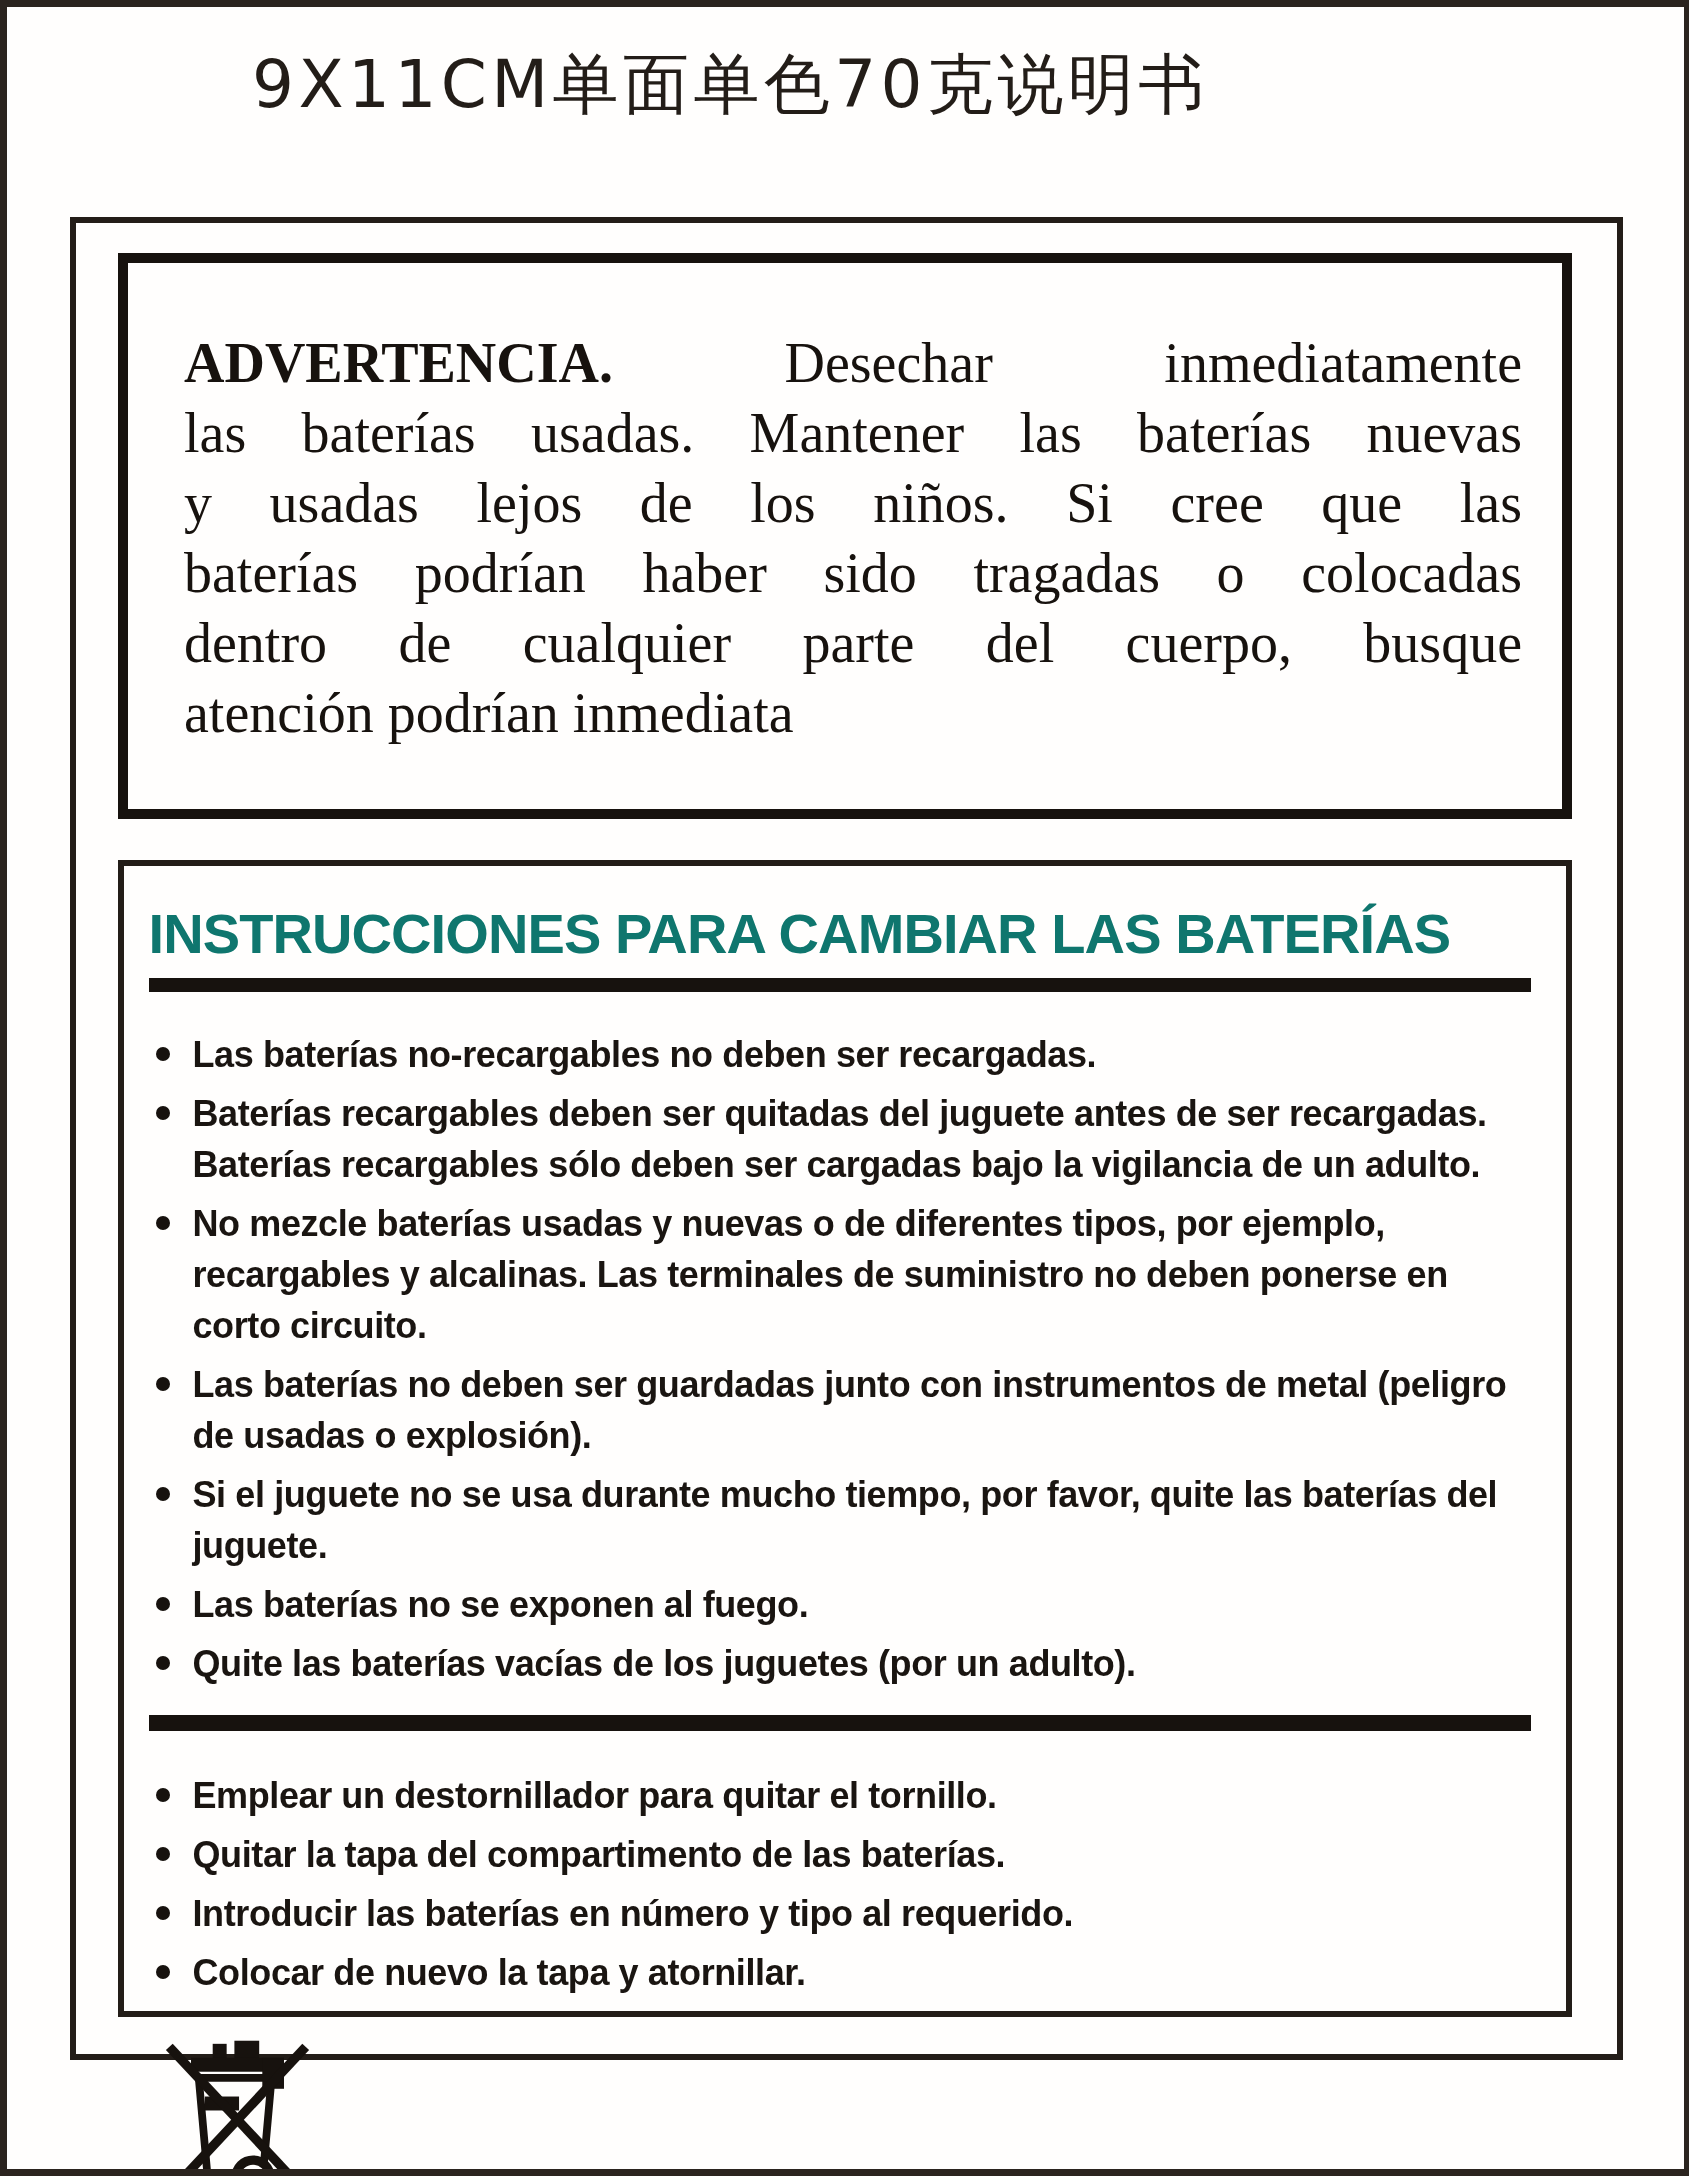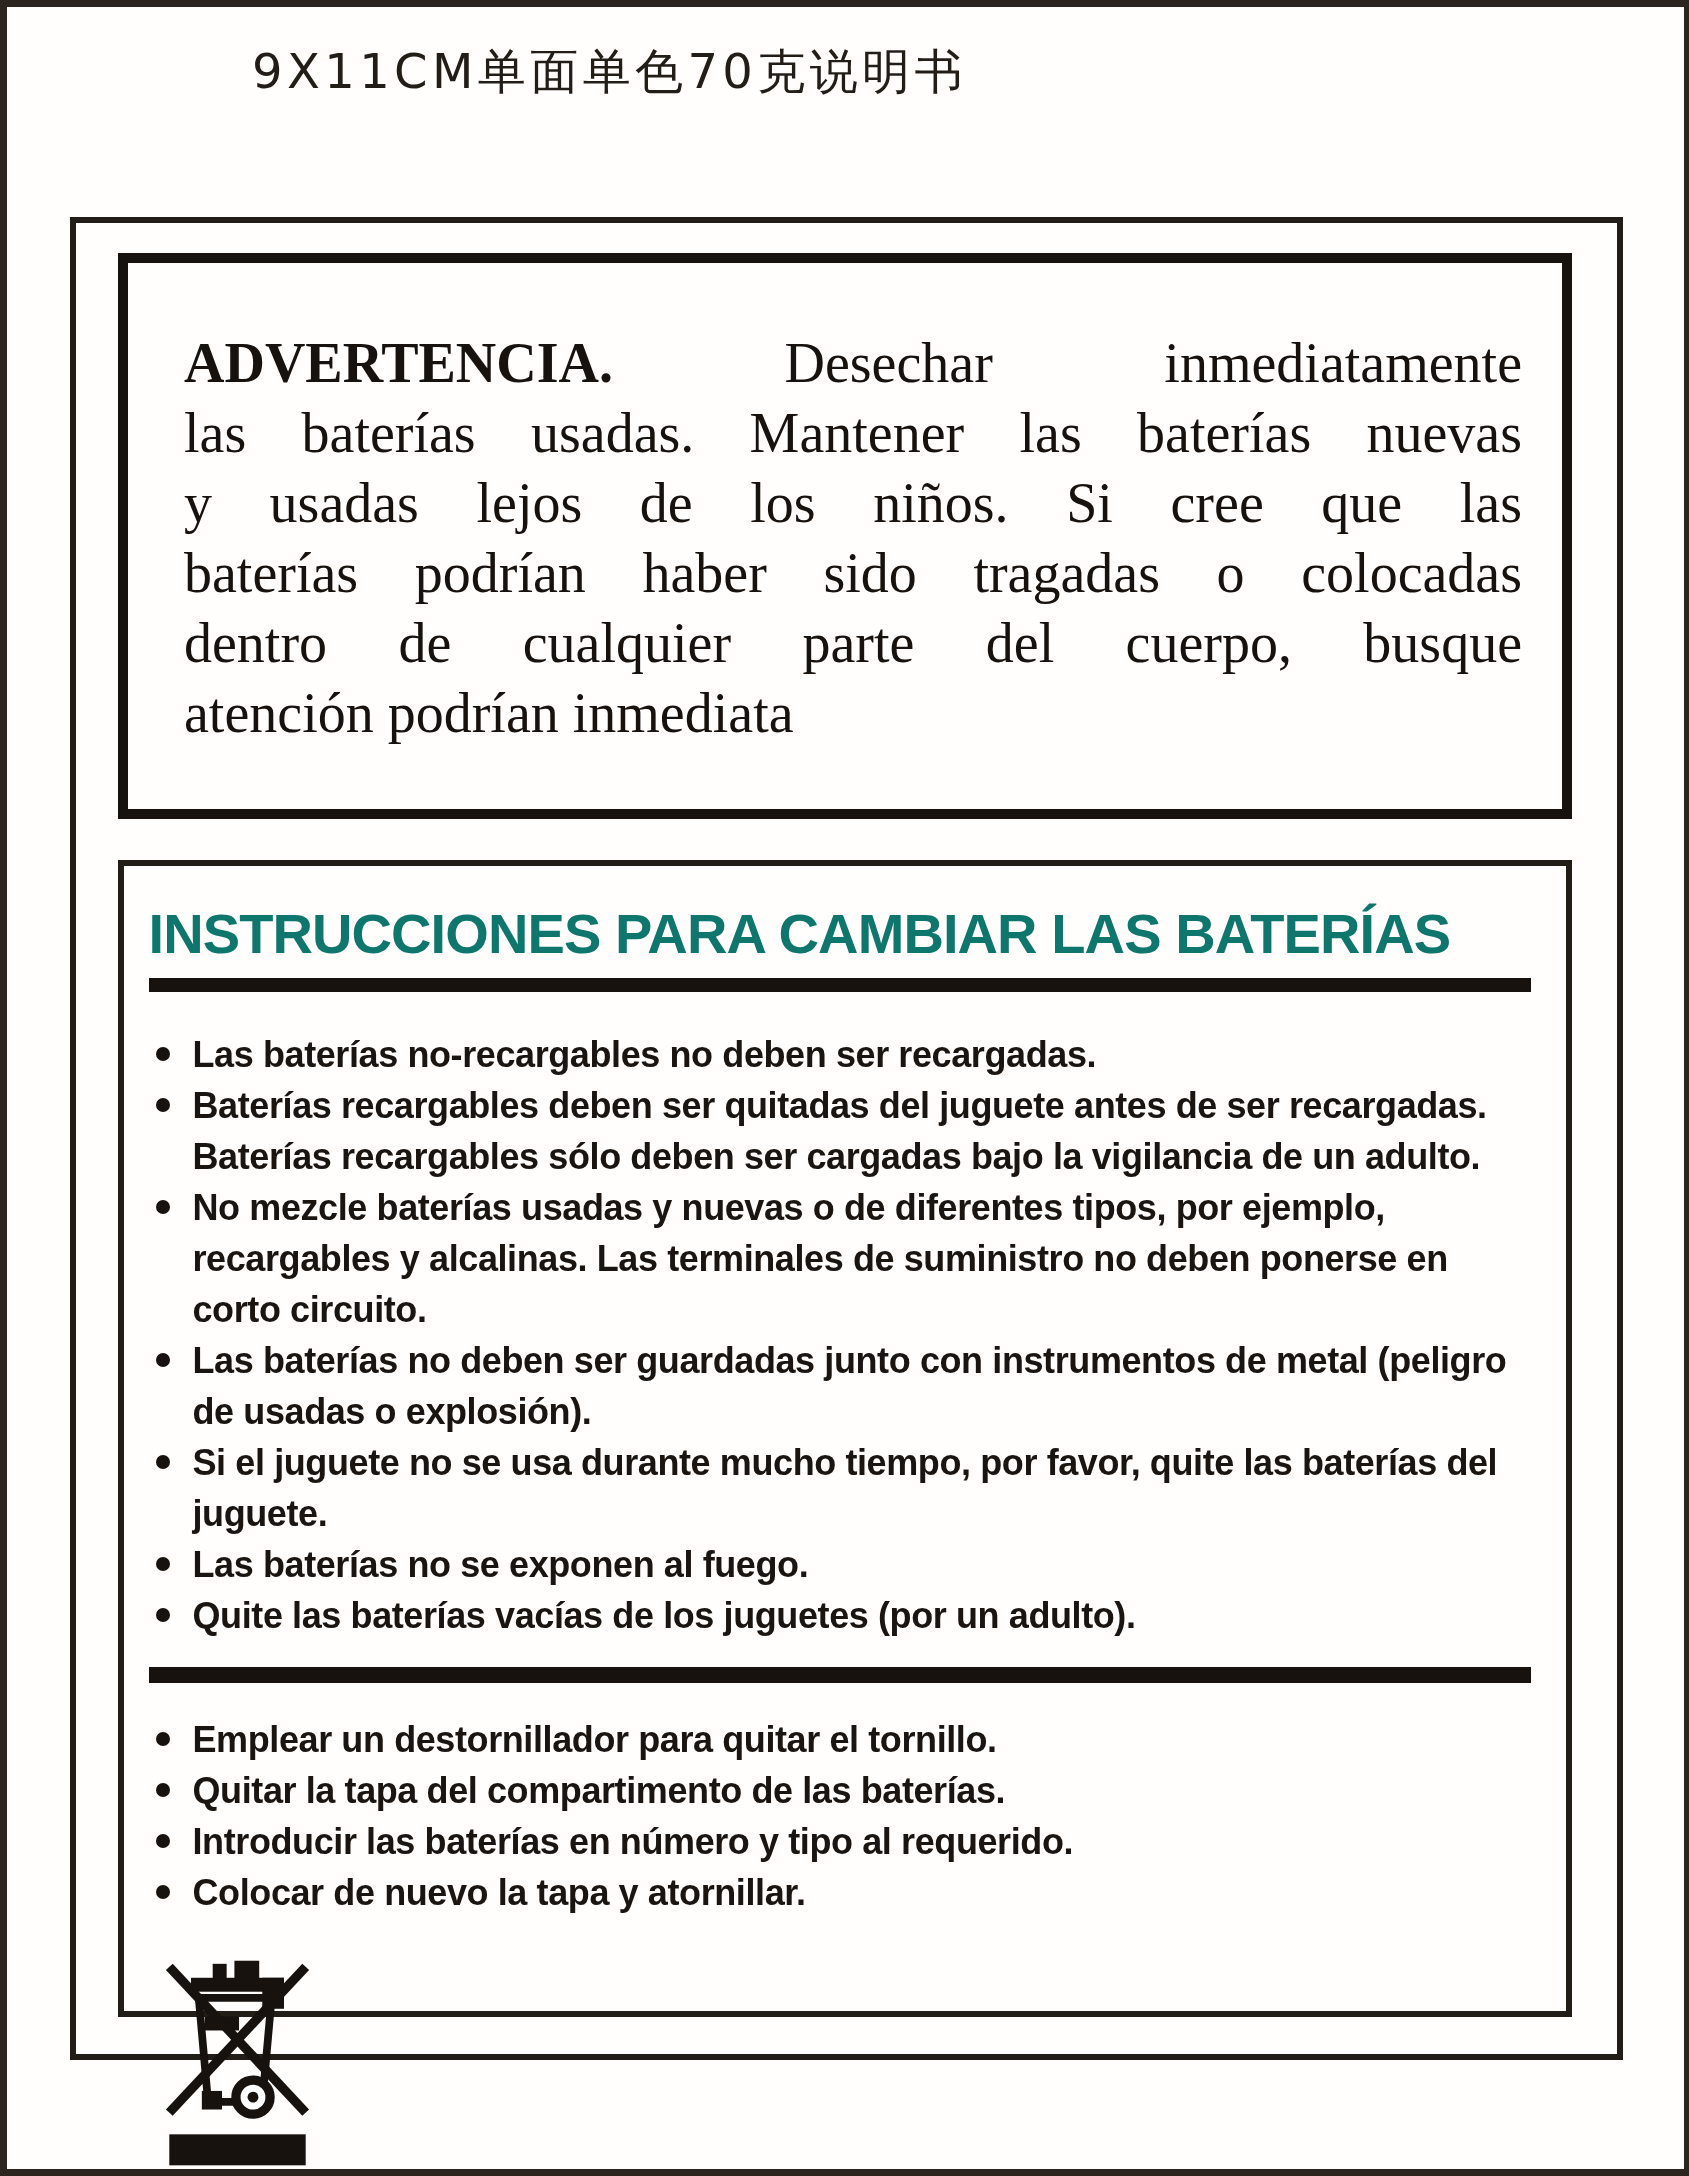--- a/index.html
+++ b/index.html
@@ -15,21 +15,21 @@
     box-sizing: border-box;
     overflow: hidden;
     color: #1d1814;
   }
 
   .doc-title {
     position: absolute;
     left: 245px;
     top: 33px;
     font-family: "DejaVu Sans", sans-serif;
-    font-size: 48px;
+    font-size: 66px;
     letter-spacing: 4.4px;
     color: #231d18;
     white-space: nowrap;
   }
 
   .outer-box {
     position: absolute;
     left: 63px;
     top: 210px;
     width: 1553px;
@@ -83,20 +83,21 @@
 
   .bullet-list { margin: 37px 0 0 0; padding: 0; list-style: none; }
   .bullet-list li {
     position: relative;
     padding-left: 44px;
     font-size: 36px;
     font-weight: 600;
     letter-spacing: -0.4px;
     line-height: 51px;
     color: #1a1511;
+    margin-top: 8px;
   }
   .dot {
     position: absolute;
     left: 7px;
     top: 18.3px;
     width: 14px;
     height: 14px;
     border-radius: 50%;
     background: #17120e;
   }

